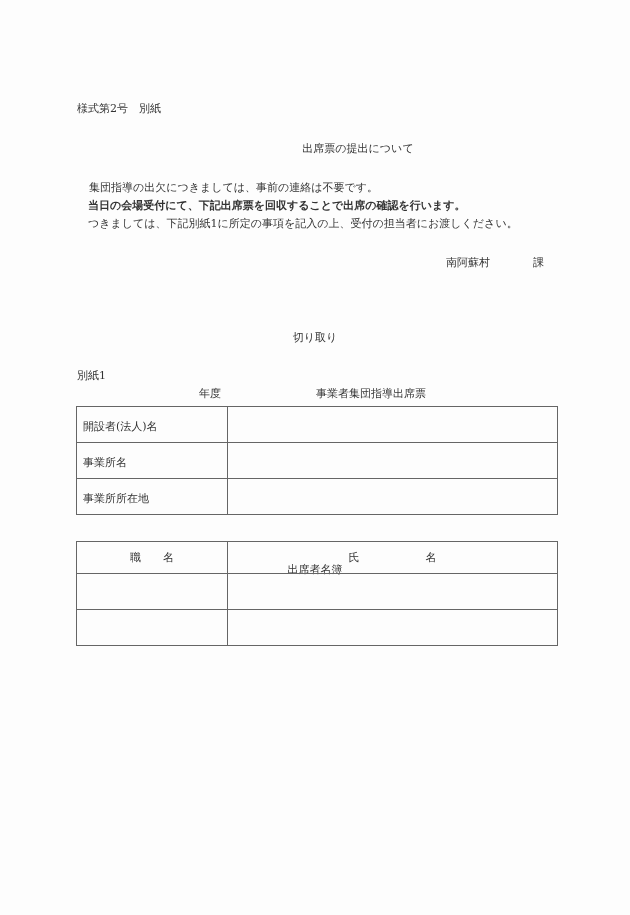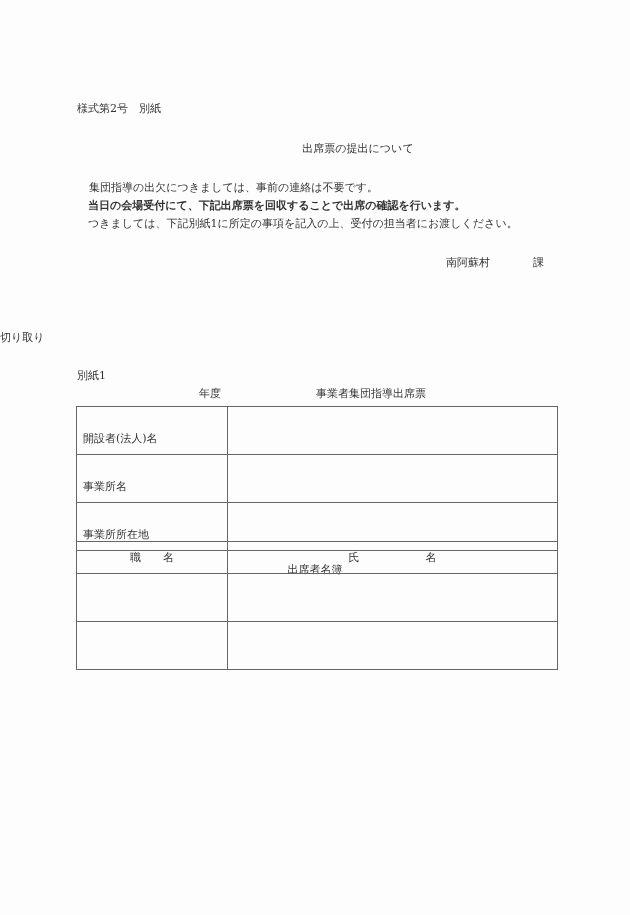--- a/index.html
+++ b/index.html
@@ -18,37 +18,37 @@
     }
     .abs { position: absolute; white-space: nowrap; line-height: 1; }
     #form-number { left: 77px; top: 94px; margin-top: 9px; }
     #doc-title { left: 0; width: 630px; top: 143px; text-align: center; padding-left: 43px; }
     .body-line { left: 89px; }
     #line1 { top: 182px; }
     #line2 { top: 200px; left: 77px; font-weight: bold; }
     #line3 { top: 218px; left: 77px; }
     #sign-org { left: 437px; top: 257px; margin-left: 9px; }
     #sign-dept { left: 533px; top: 257px; }
-    #cut-line { left: 0; width: 630px; top: 332px; text-align: left; }
+    #cut-line { left: 0; width: 630px; top: 332px; text-align: center; }
     #annex-label { left: 77px; top: 370px; }
     #fiscal-year { left: 199px; top: 388px; }
     #form-title { left: 316px; top: 388px; }
     #roster-title { left: 0; width: 630px; top: 527px; text-align: center; margin-top: 37px; }
 
     table.form {
       position: absolute;
       left: 76px;
       width: 481px;
       border-collapse: collapse;
       table-layout: fixed;
     }
     table.form td {
       border: 1px solid #666666;
       height: 31px;
-      padding: 16px 0 0 6px;
+      padding: 4px 0 0 6px;
       font-size: 11px;
       color: #333333;
       vertical-align: middle;
     }
     table.form col.c1 { width: 151px; }
     table.form col.c2 { width: 330px; }
     #info-table { top: 406px; }
     #roster-table { top: 541px; }
     #roster-table td.hdr { text-align: center; padding: 0; }
     .gap-sm { display: inline-block; width: 22px; }

